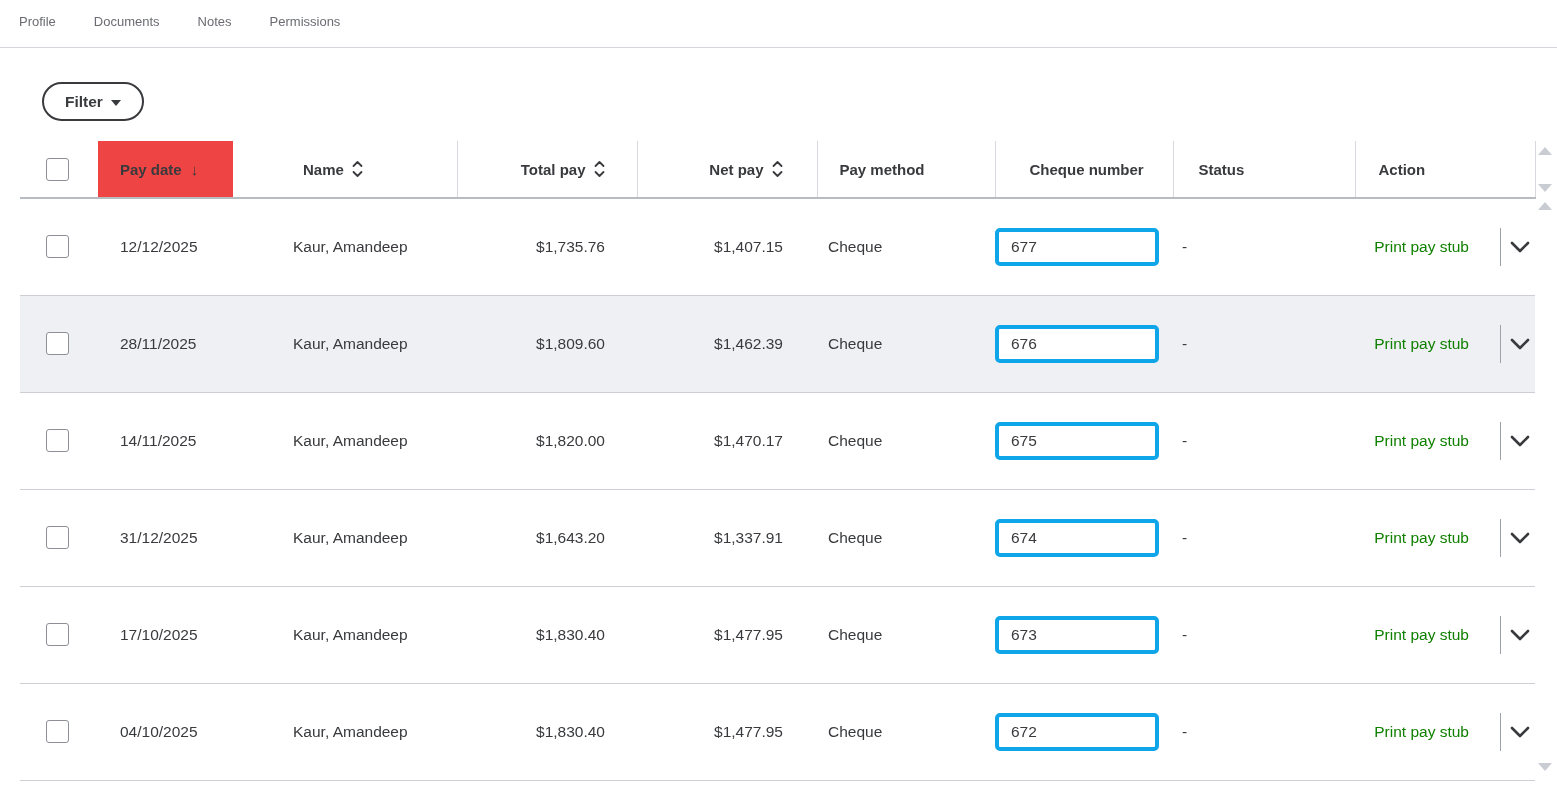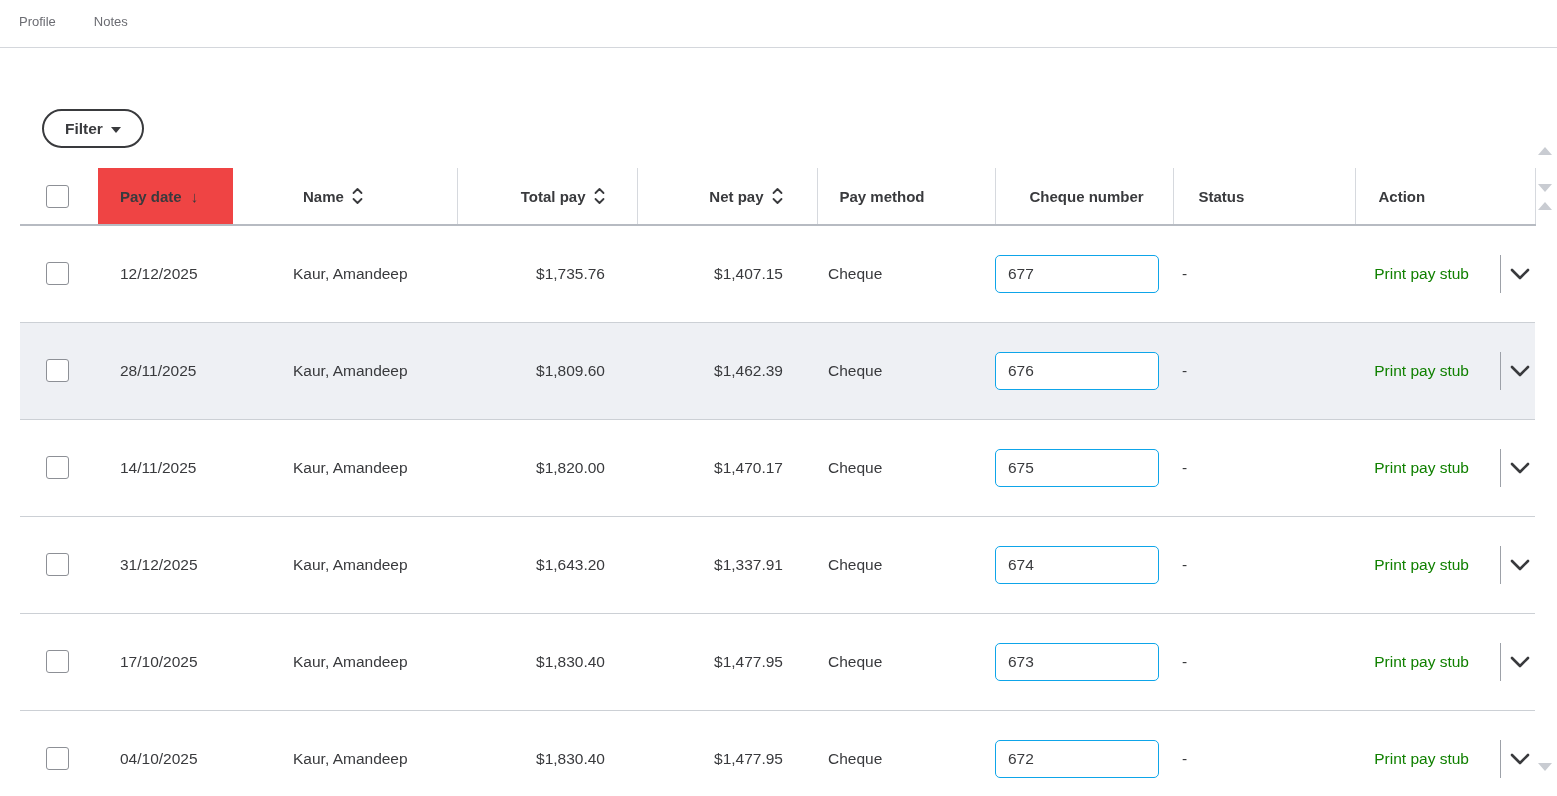--- a/index.html
+++ b/index.html
@@ -16,21 +16,21 @@
     display:flex; align-items:center; padding:0 19px; cursor:pointer;
     font-size:13px; color:#6b6c72; border-bottom:4px solid transparent;
   }
   .tab.active { color:#393a3d; font-weight:bold; border-bottom-color:#2ca01c; }
 
   
   .toolbar { padding:34px 0 20px 42px; }
   .filter-btn {
     display:inline-flex; align-items:center; gap:8px; height:39px; padding:12px 21px;
     background:#ffffff; border:2px solid #393a3d; border-radius:20px;
-    font-family:inherit; font-size:15.5px; font-weight:bold; color:#393a3d; cursor:pointer;margin-top:27px;
+    font-family:inherit; font-size:15.5px; font-weight:bold; color:#393a3d; cursor:pointer;
   }
   .caret-down {
     width:0; height:0; margin-top:2px;
     border-left:5px solid transparent; border-right:5px solid transparent;
     border-top:6px solid #393a3d;
   }
 
   
   table.paycheque { border-collapse:collapse; table-layout:fixed; width:1515px; margin-left:20px; }
   th {
@@ -66,40 +66,42 @@
   .checkbox {
     display:block; width:23px; height:23px; background:#ffffff;
     border:1.5px solid #8d9096; border-radius:3px; cursor:pointer;
   }
 
   .sort-arrow { margin-left:9px; font-weight:normal; font-size:15px; color:#393a3d; }
   .sort-both { display:inline-block; vertical-align:-3px; margin-left:8px; }
 
   .cheque-input {
     display:block; width:164px; height:38px; padding:0 12px; margin:0;
-    border:1px solid #0ea5e9; border-radius:5px; background:#ffffff;
+    border:4px solid #0ea5e9; border-radius:5px; background:#ffffff;
     font-family:inherit; font-size:15.5px; color:#393a3d;
   }
 
   .action-wrap { display:flex; align-items:center; justify-content:flex-end; padding-right:5px; }
   .print-link { font-size:15.5px; font-weight:normal; color:#108000; text-decoration:none; cursor:pointer; }
   .vdiv { width:1px; height:38px; background:#9da1a8; margin-left:31px; margin-right:9px; }
   .chev-btn { border:none; background:transparent; padding:0; margin:0; cursor:pointer; display:flex; align-items:center; }
 
   
   .tri { position:absolute; left:1538px; width:0; height:0; }
   .tri-up   { border-left:7px solid transparent; border-right:7px solid transparent; border-bottom:8px solid #c9ccd2; }
   .tri-down { border-left:7px solid transparent; border-right:7px solid transparent; border-top:8px solid #c9ccd2; }
 </style>
 </head>
 <body>
 
 <nav class="tabbar">
   <div class="tab">Profile</div>
+  <div class="tab">Documents</div>
   <div class="tab">Notes</div>
+  <div class="tab">Permissions</div>
 </nav>
 
 <div class="toolbar">
   <button class="filter-btn">
     <span>Filter</span>
     <span class="caret-down"></span>
   </button>
 </div>
 
 <table class="paycheque">

